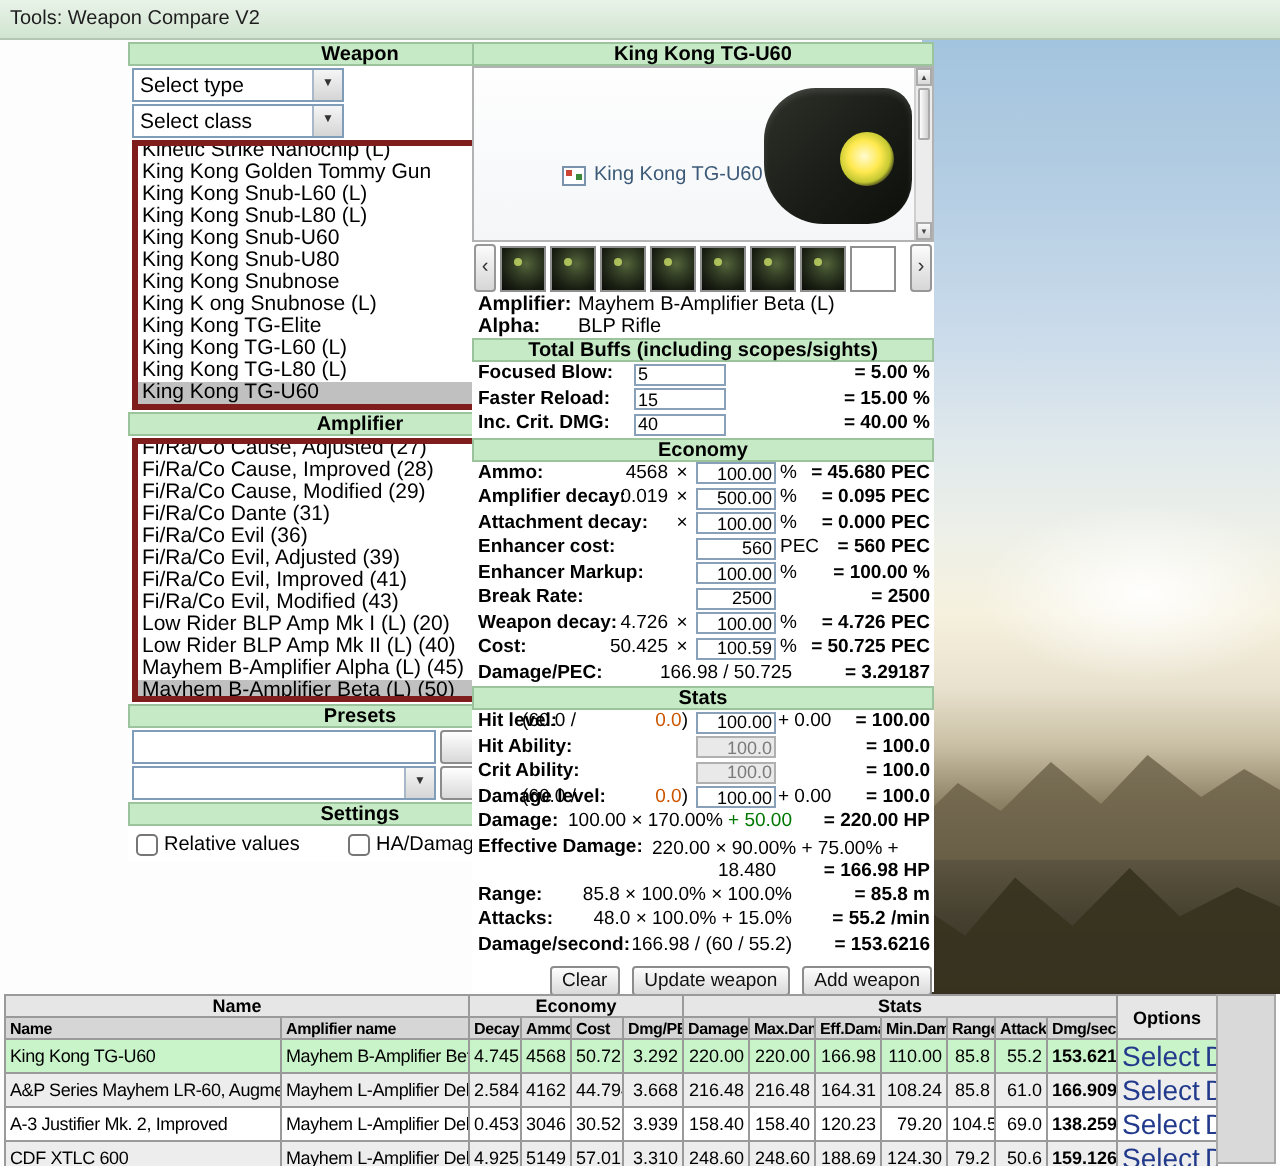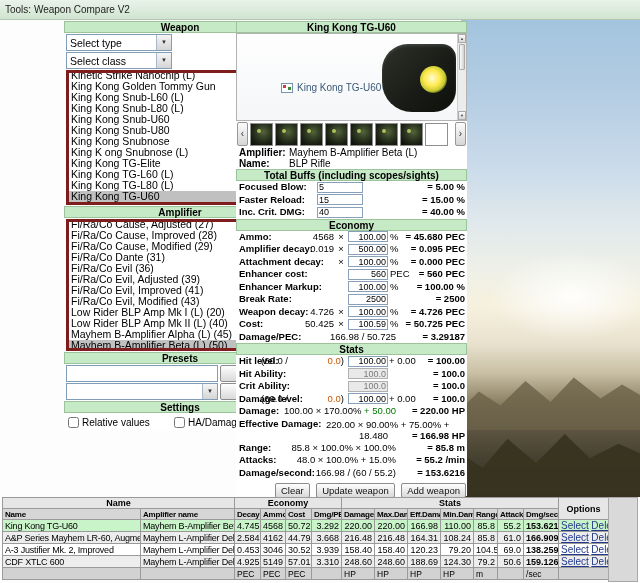--- a/index.html
+++ b/index.html
@@ -121,21 +121,21 @@
   white-space:nowrap; height:12px; text-align:left; }
 .ctable thead tr.grp th { background:#e6e6e6; font-size:9px; height:11px; text-align:center; }
 .ctable thead tr.cols th { background:#d6d6d6; font-size:8px; height:11px; letter-spacing:-0.2px; }
 .ctable td.num { text-align:right; }
 .ctable td.bold { font-weight:bold; }
 .ctable tbody tr:nth-of-type(even) td { background:#ededed; }
 .ctable tbody tr.selected td { background:var(--selected-row-bg,#c9f3c9); }
 .ctable tfoot td { background:#d2d2d2; font-size:8.5px; }
 .tname { letter-spacing:-0.2px; }
 .opts { text-align:center; }
-.tlink { color:var(--link-color,#223a8c); text-decoration:underline; cursor:pointer; font-size:10px; }
+.tlink { color:var(--link-color,#223a8c); cursor:pointer; font-size:14px; }
 .table-filler { position:absolute; left:608px; top:497px; width:30px; height:85px;
   background:#d9d9d9; border:1px solid #a8a8a8; }
 </style>
 </head>
 <body>
 
 <div class="landscape">
   <div class="mtn mtn1"></div>
   <div class="mtn mtn2"></div>
 </div>
@@ -259,21 +259,21 @@
         <div class="slot filled"></div>
         <div class="slot"></div>
       </div>
     <div class="arrow-btn">›</div>
   </div>
 
   <div class="kvrow">
     <span class="k">Amplifier:</span><span class="v">Mayhem B-Amplifier Beta (L)</span>
   </div>
   <div class="kvrow">
-    <span class="k">Name:</span><span class="v">BLP Rifle</span>
+    <span class="k">Alpha:</span><span class="v">BLP Rifle</span>
   </div>
 
   <div class="sec-h">Total Buffs (including scopes/sights)</div>
   <div class="frow">
     <span class="lbl">Focused Blow:</span>
     <input class="num buff" value="5" style="">
     <span class="res">= 5.00 %</span>
   </div>
   <div class="frow">
     <span class="lbl">Faster Reload:</span>

